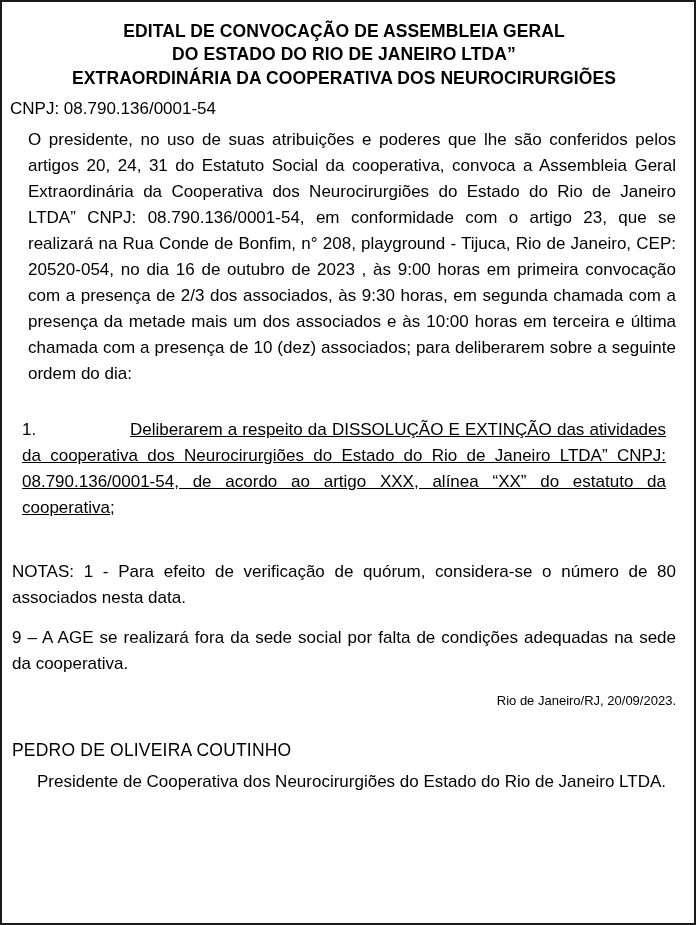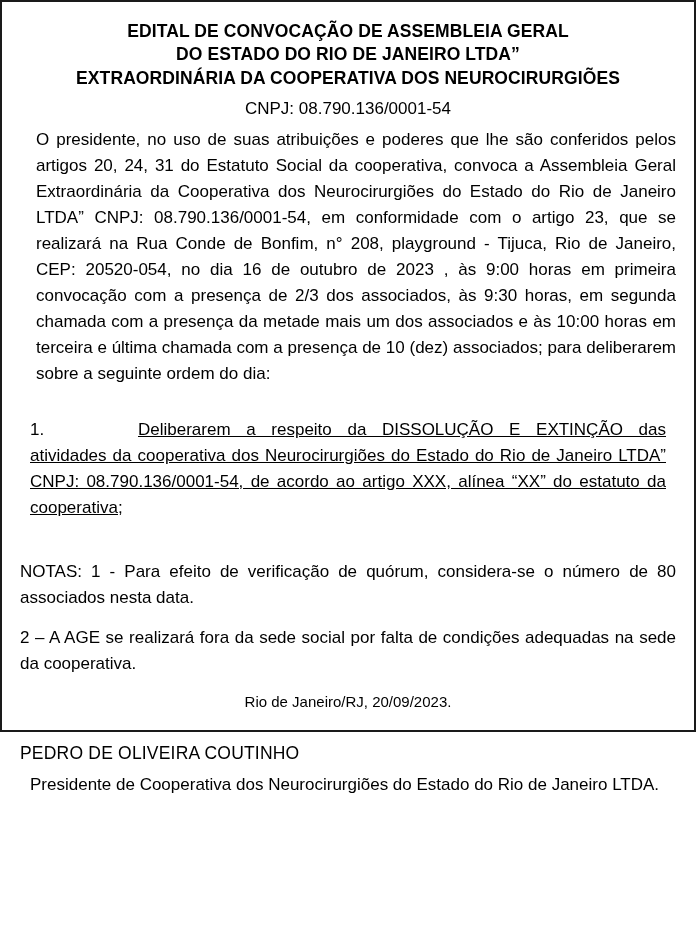--- a/index.html
+++ b/index.html
@@ -11,39 +11,39 @@
     width: 696px;
     height: 925px;
     font-family: "Liberation Sans", sans-serif;
     color: #000000;
     position: relative;
     overflow: hidden;
   }
   .page {
     box-sizing: border-box;
     width: 696px;
-    height: 732px;
+    height: 925px;
     border: 2px solid #1a1a1a;
-    padding: 14px 16px 10px 16px;
+    padding: 14px 16px 10px 8px;
     background: #ffffff;
   }
   .title {
     text-align: center;
     font-weight: bold;
     font-size: 17.5px;
     line-height: 1.33;
     letter-spacing: 0.1px;
     margin: 4px 6px 0 6px;
   }
   .title .line {
     display: block;
     white-space: nowrap;
   }
   .cnpj {
-    text-align: center;
+    text-align: left;
     font-size: 17px;
     margin-top: 9px;
     margin-bottom: 2px;
   }
   .body-par {
     text-align: justify;
     text-justify: inter-word;
     font-size: 17px;
     line-height: 1.53;
     margin: 8px 2px 0 18px;
@@ -63,32 +63,32 @@
     display: inline-block;
     width: 108px;
   }
   .notes {
     text-align: justify;
     font-size: 17px;
     line-height: 1.53;
     margin: 0 2px;
   }
   .center-line {
-    text-align: center;
-    font-size: 15px;
+    text-align: right;
+    font-size: 13px;
     line-height: 1.5;
     margin: 0 2px;
   }
   .signer {
     font-size: 17.5px;
     margin: 0 2px;
     letter-spacing: 0.2px;
   }
   .role {
-    text-align: left;
+    text-align: right;
     font-size: 17px;
     line-height: 1.5;
     margin: 0 12px;
   }
 </style>
 </head>
 <body>
 
 <div class="page">
 
@@ -110,21 +110,21 @@
 
   <div class="spacer-sm"></div>
 
 
   <div class="spacer-lg"></div>
 
   <div class="notes">NOTAS: 1 - Para efeito de verificação de quórum, considera-se o número de 80 associados nesta data.</div>
 
   <div class="spacer-md"></div>
 
-  <div class="notes">2 – A AGE se realizará fora da sede social por falta de condições adequadas na sede da cooperativa.</div>
+  <div class="notes">9 – A AGE se realizará fora da sede social por falta de condições adequadas na sede da cooperativa.</div>
 
   <div class="spacer-md"></div>
 
   <div class="center-line">Rio de Janeiro/RJ, 20/09/2023.</div>
 
   <div class="spacer-lg"></div>
 
   <div class="signer">PEDRO DE OLIVEIRA COUTINHO</div>
 
   <div class="spacer-sm"></div>

